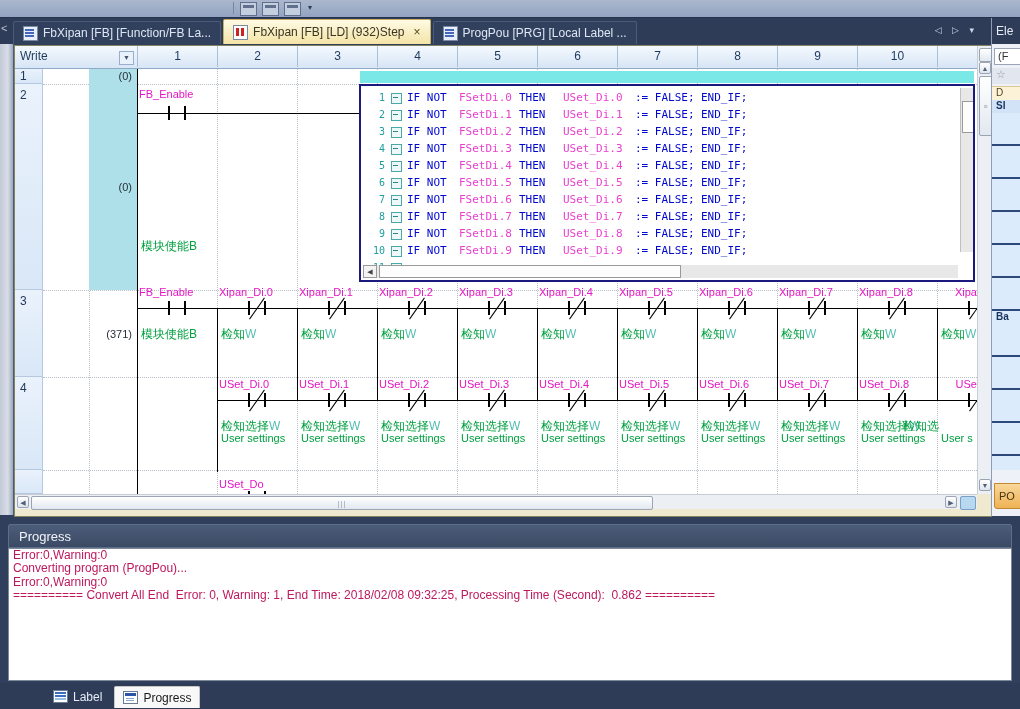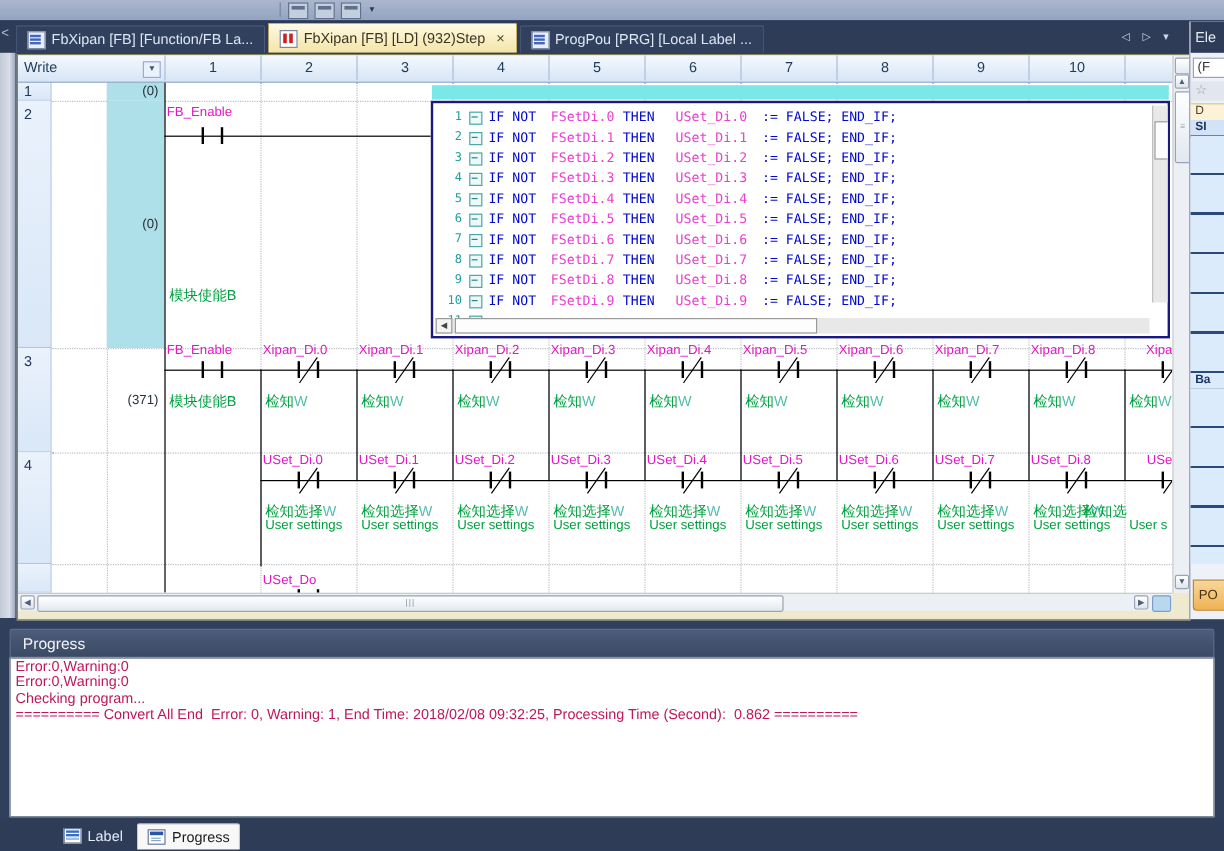--- a/index.html
+++ b/index.html
@@ -387,22 +387,22 @@
     <div id="rpanel-colhead" class="abs">SI</div>
     <div class="rrows abs" style="top:95px;height:198px;"></div>
     <div id="rpanel-section" class="abs">Ba</div>
     <div class="rrows abs" style="top:306px;height:146px;"></div>
     <div id="rpanel-tab" class="abs">PO</div>
   </div>
 
   <div id="prog-head" class="abs">Progress</div>
   <div id="prog-body" class="abs">
       <div class="prog-line">Error:0,Warning:0</div>
+      <div class="prog-line">Converting program (ProgPou)...</div>
       <div class="prog-line">Error:0,Warning:0</div>
-      <div class="prog-line">Checking program...</div>
       <div class="prog-line">========== Convert All End  Error: 0, Warning: 1, End Time: 2018/02/08 09:32:25, Processing Time (Second):  0.862 ==========</div>
     </div>
 
   <div id="bottombar" class="abs">
 
     <div id="btabs" style="position:absolute;left:45px;top:3px;display:flex;gap:4px;">
         <div class="btab inactive">
           <div class="bicon lines"></div>
           <span>Label</span>
         </div>

